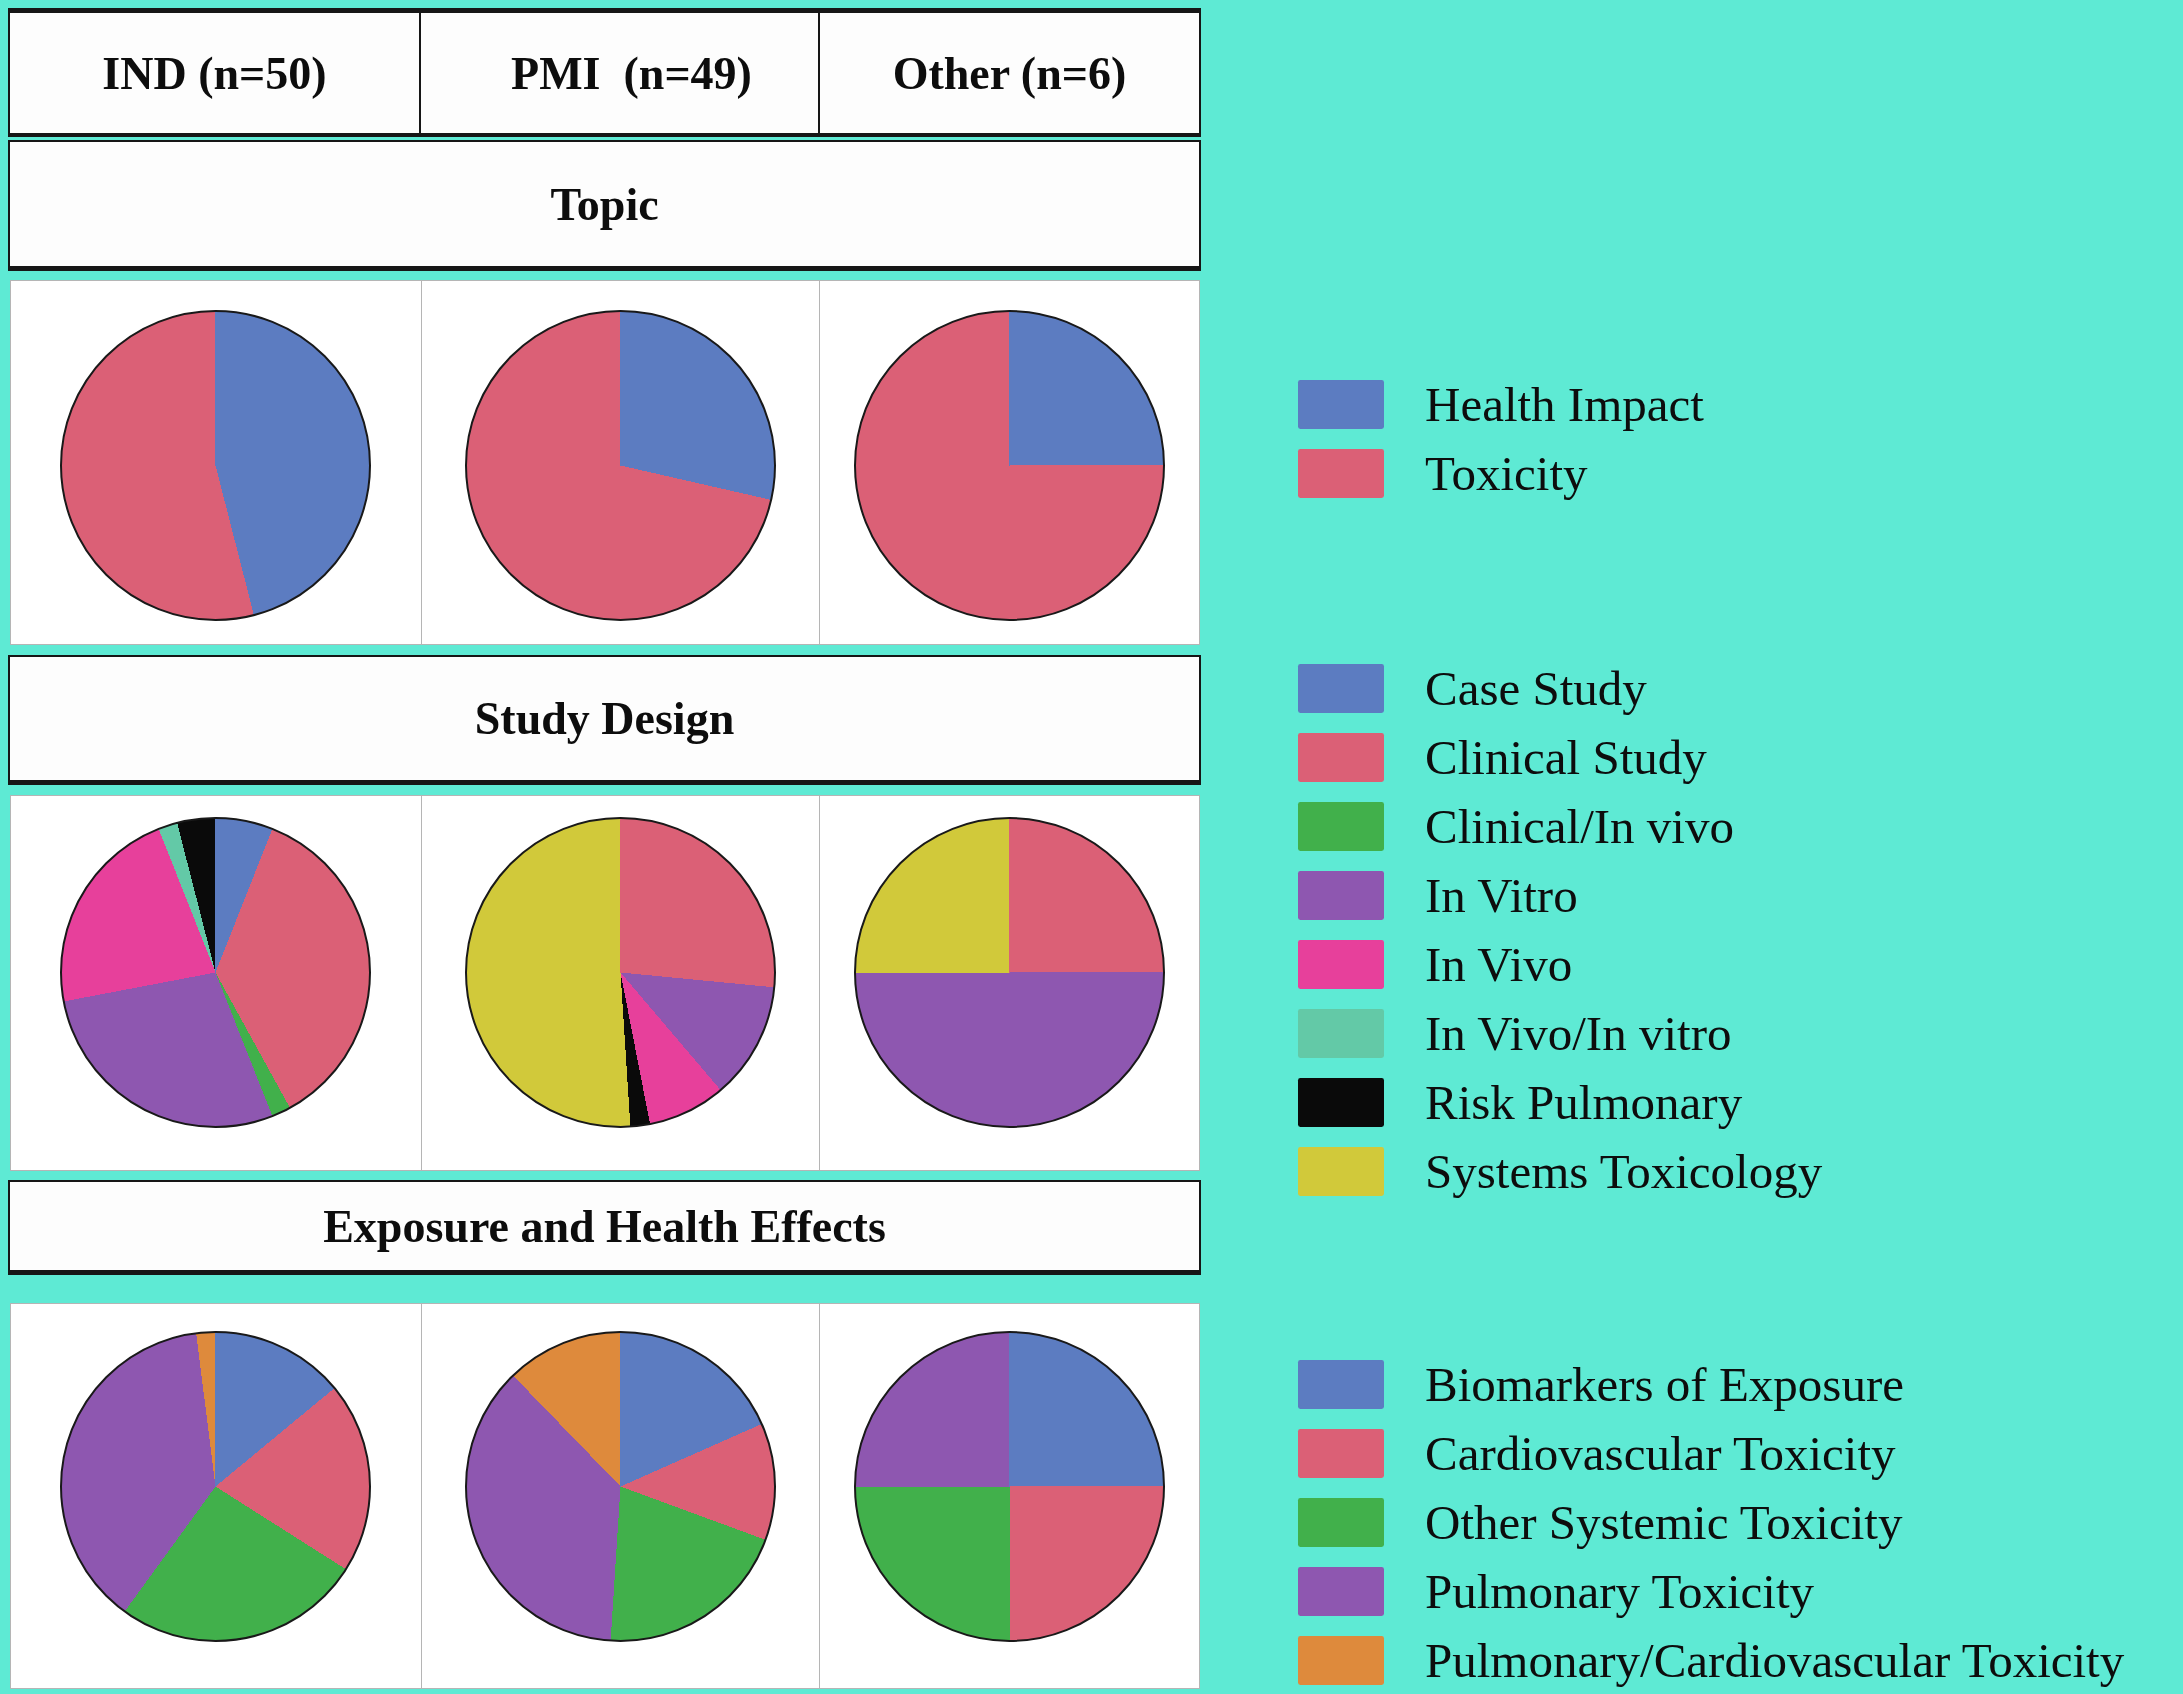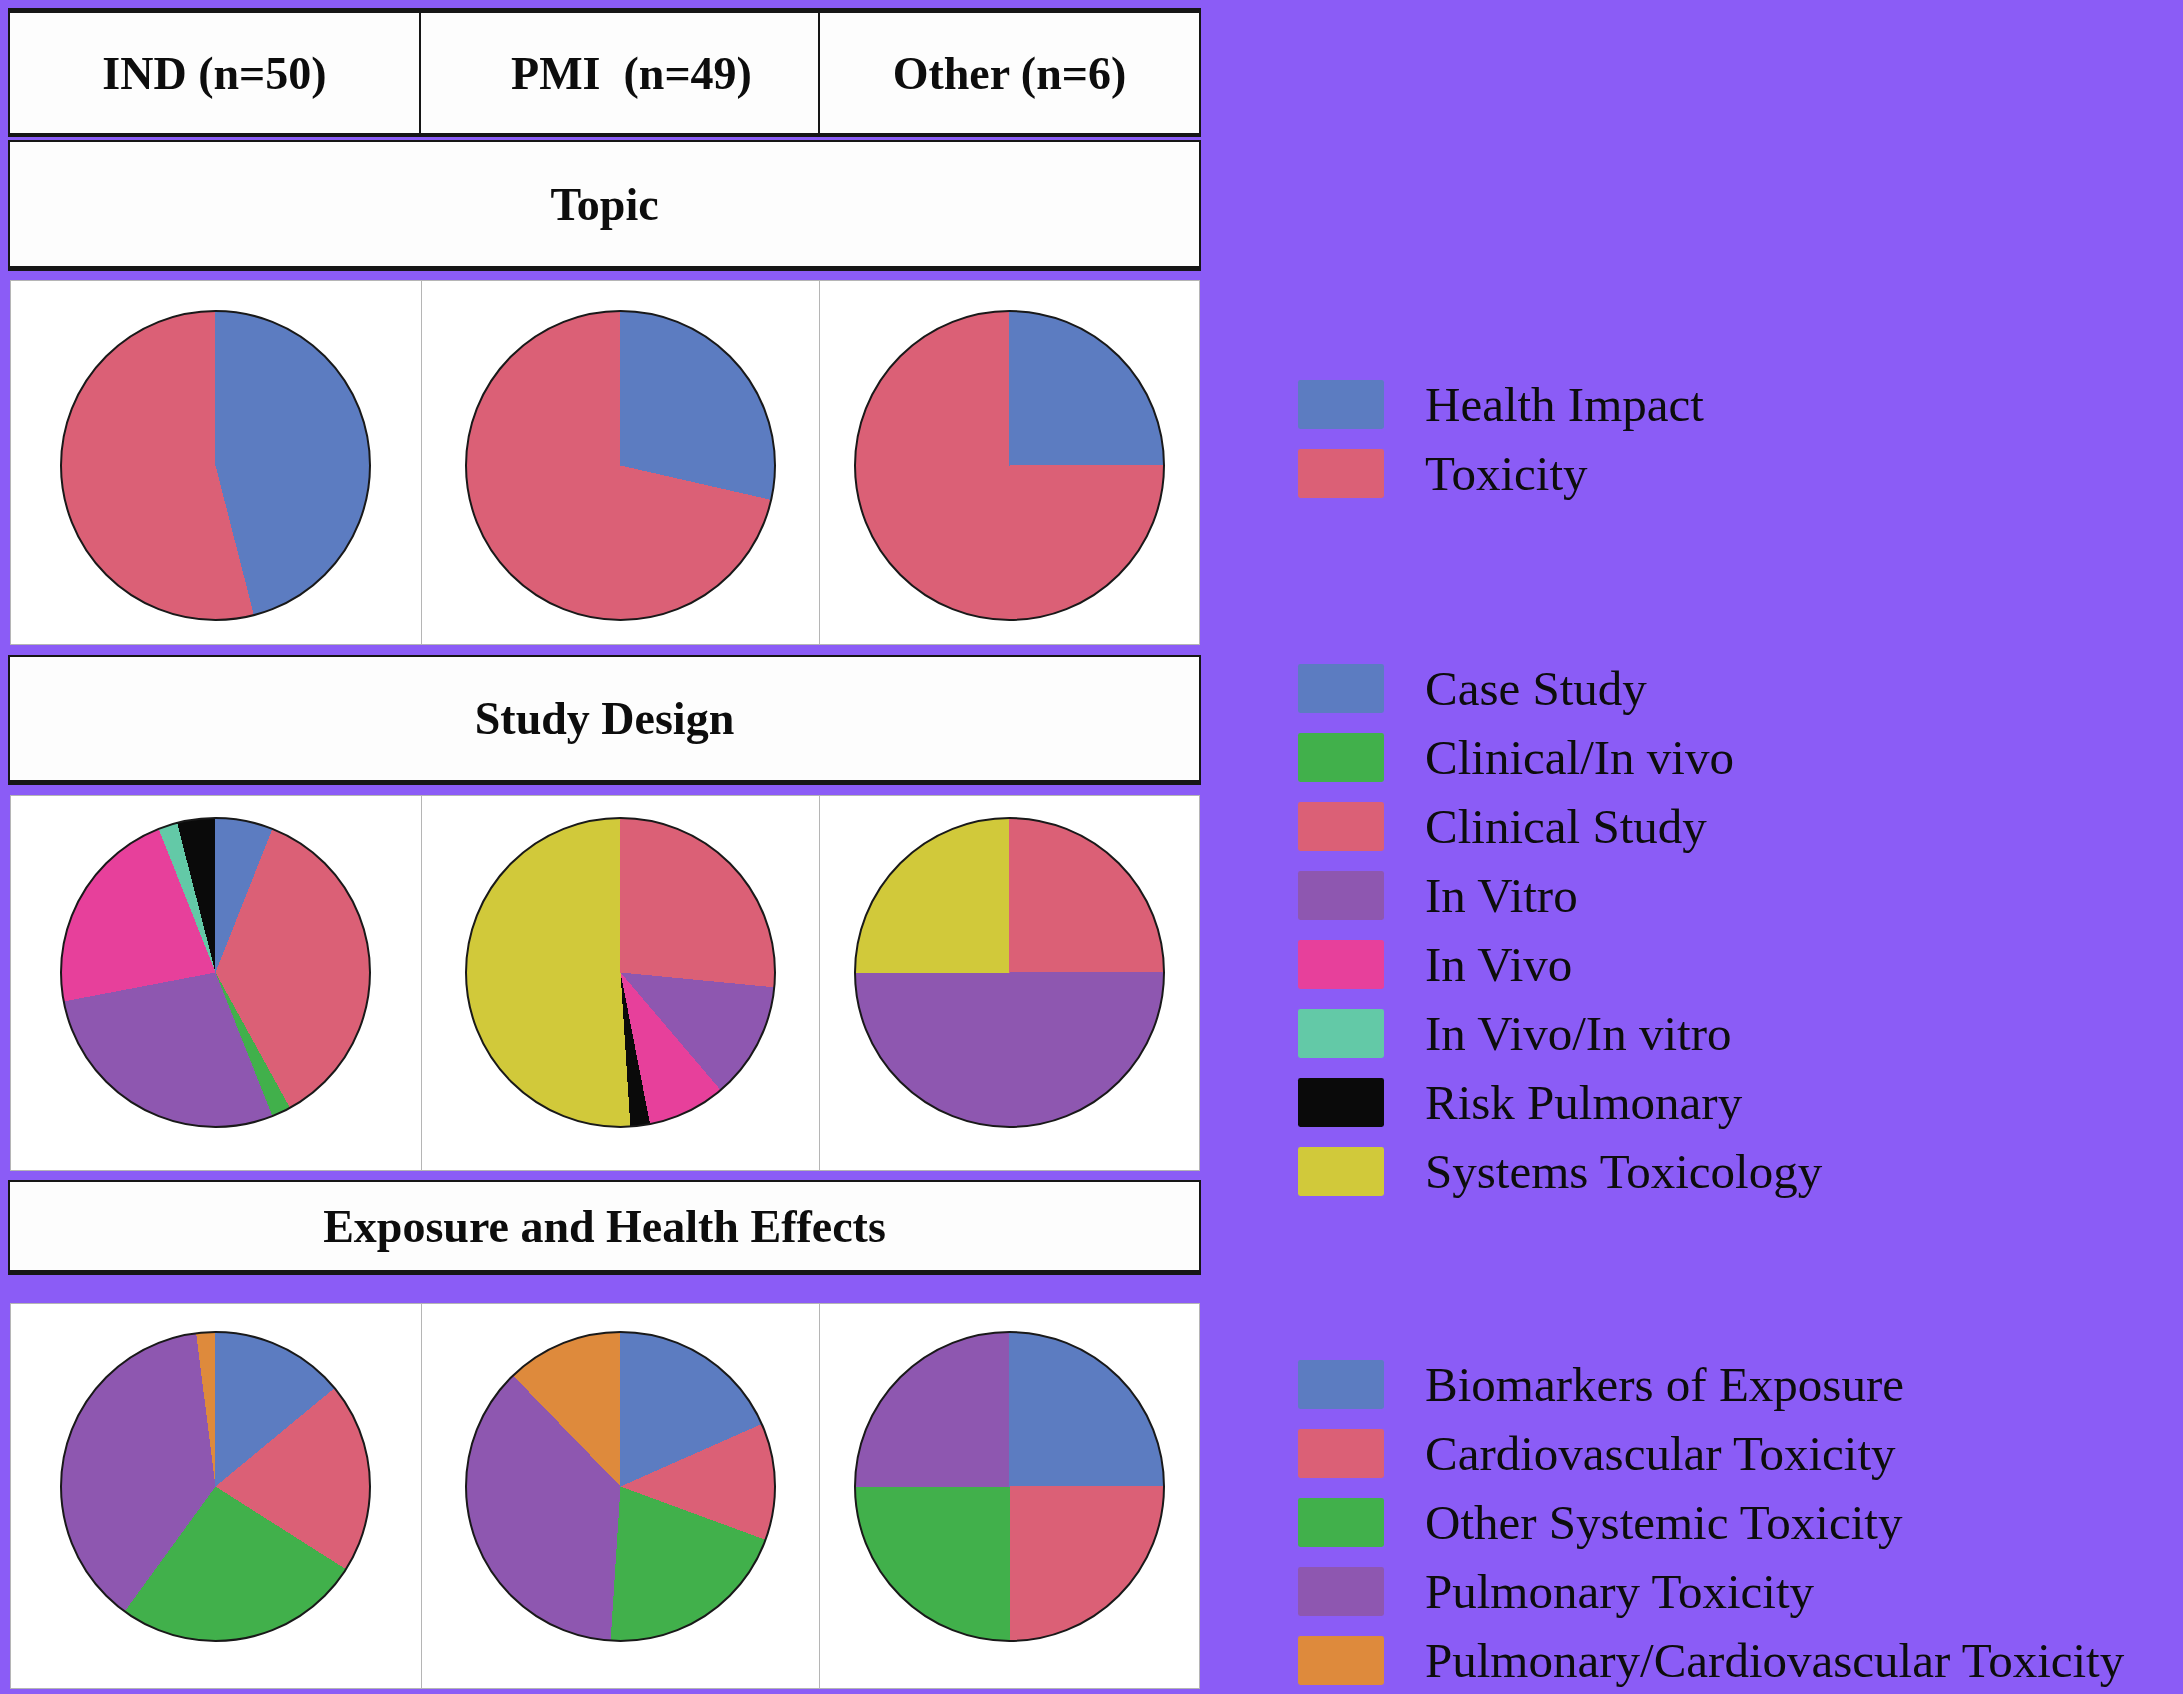--- a/index.html
+++ b/index.html
@@ -1,17 +1,17 @@
 <!DOCTYPE html>
 <html style="font-size:12.7px"><head>
 <meta charset="utf-8">
 <style>
   html,body{margin:0;padding:0;background:#ffffff;}
   .stage{
-    position:relative;width:2183px;height:1694px;background:#8b5cf6;overflow:hidden;
+    position:relative;width:2183px;height:1694px;background:#5eead4;overflow:hidden;
     font-family:"Liberation Serif","DejaVu Serif",serif;color:#0d0d0d;
   }
   
   .thead{
     position:absolute;left:8px;top:8px;width:1193px;height:129px;
     display:flex;box-sizing:border-box;background:#fdfdfd;
     border:2.4px solid #161616;border-top-width:5.6px;border-bottom-width:4.8px;
   }
   .th{
     display:flex;align-items:center;justify-content:center;box-sizing:border-box;
@@ -109,26 +109,26 @@
     <div class="pie-panel panel-3">
       <div class="pie" style="background: conic-gradient(rgb(219, 96, 118) 0deg, rgb(219, 96, 118) 90deg, rgb(142, 87, 176) 90deg, rgb(142, 87, 176) 270deg, rgb(209, 201, 58) 270deg, rgb(209, 201, 58) 360deg);"></div>
     </div>
   </div>
   <div class="legend legend-design">
       <div class="legend-item">
         <span class="swatch" style="background: rgb(92, 124, 193);"></span>
         <span class="legend-text">Case Study</span>
       </div>
       <div class="legend-item">
+        <span class="swatch" style="background: rgb(219, 96, 118);"></span>
+        <span class="legend-text">Clinical Study</span>
+      </div>
+      <div class="legend-item">
         <span class="swatch" style="background: rgb(65, 176, 75);"></span>
         <span class="legend-text">Clinical/In vivo</span>
-      </div>
-      <div class="legend-item">
-        <span class="swatch" style="background: rgb(219, 96, 118);"></span>
-        <span class="legend-text">Clinical Study</span>
       </div>
       <div class="legend-item">
         <span class="swatch" style="background: rgb(142, 87, 176);"></span>
         <span class="legend-text">In Vitro</span>
       </div>
       <div class="legend-item">
         <span class="swatch" style="background: rgb(231, 64, 155);"></span>
         <span class="legend-text">In Vivo</span>
       </div>
       <div class="legend-item">

